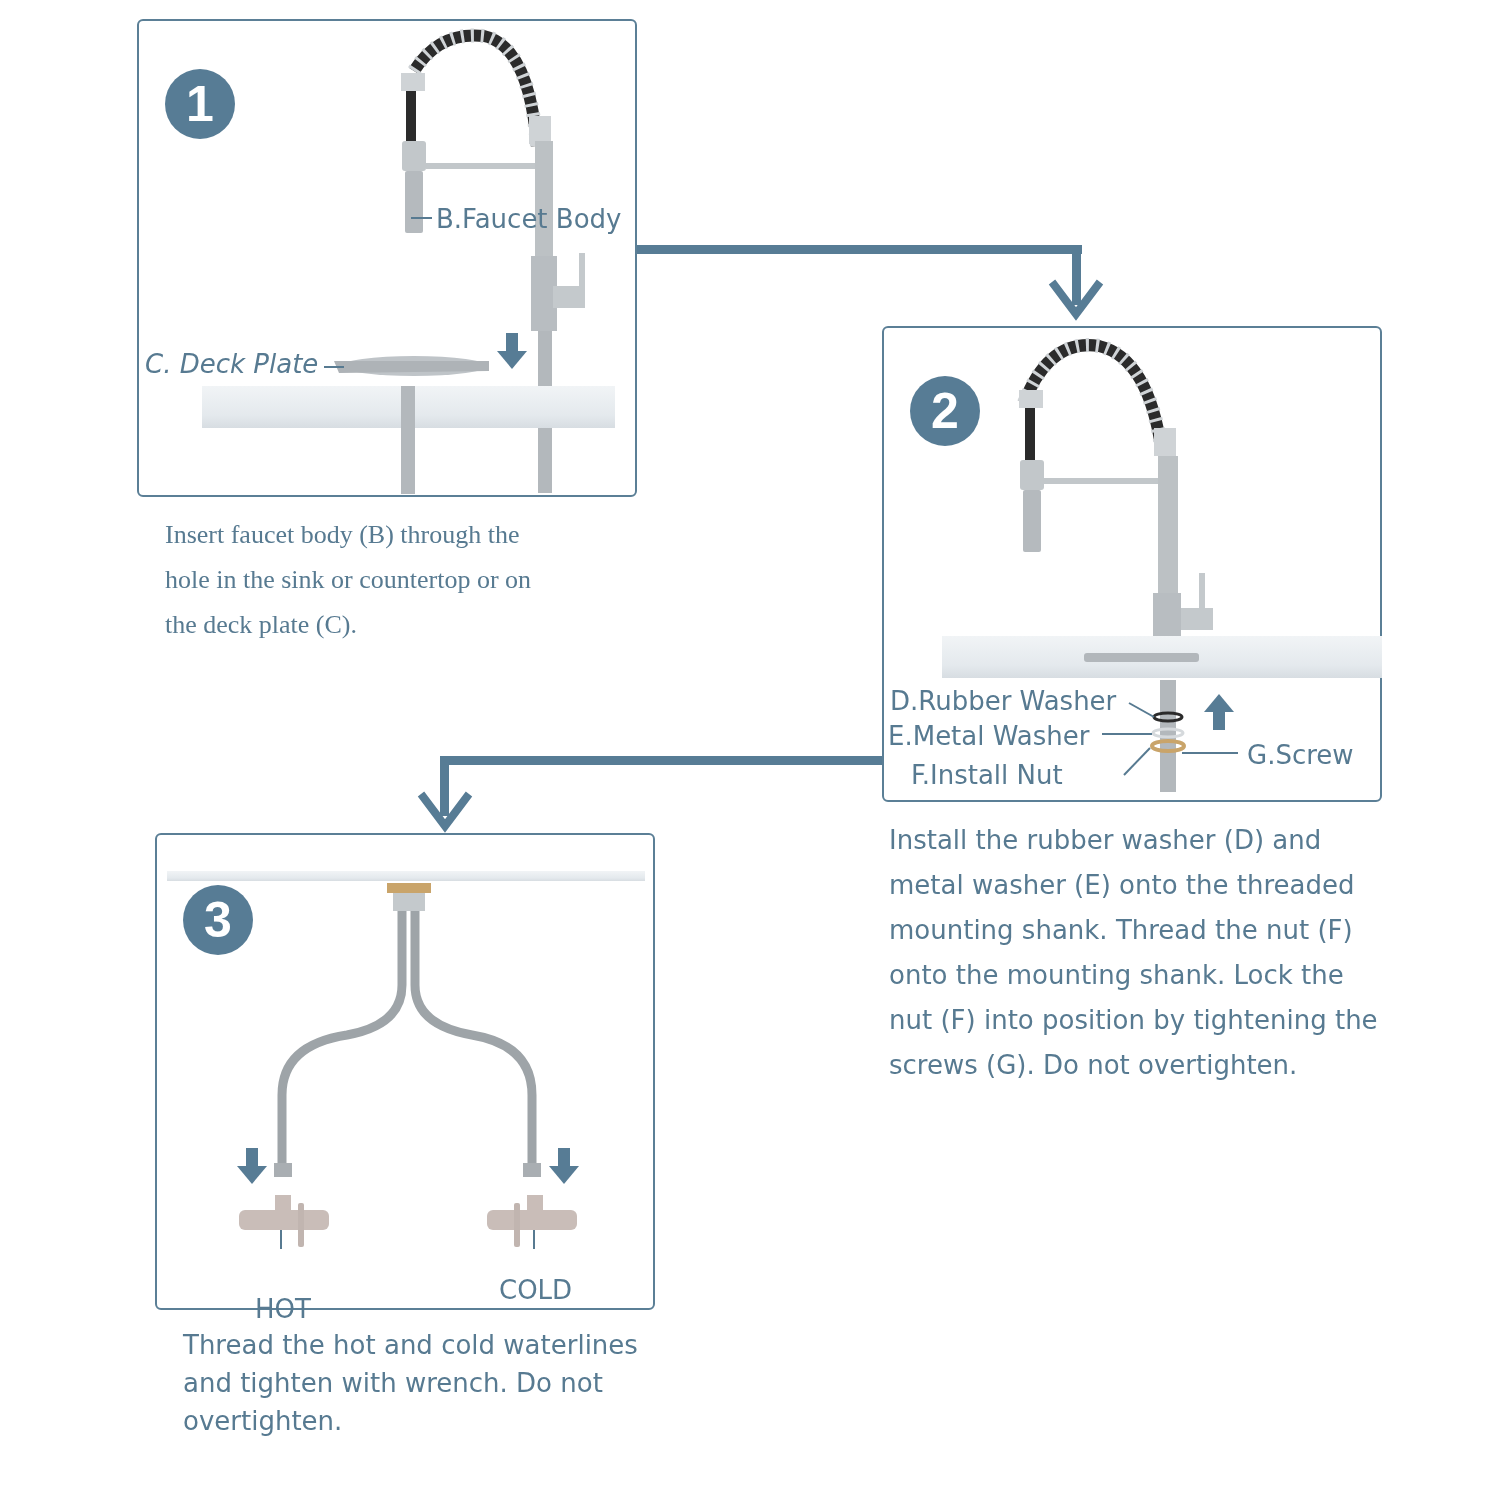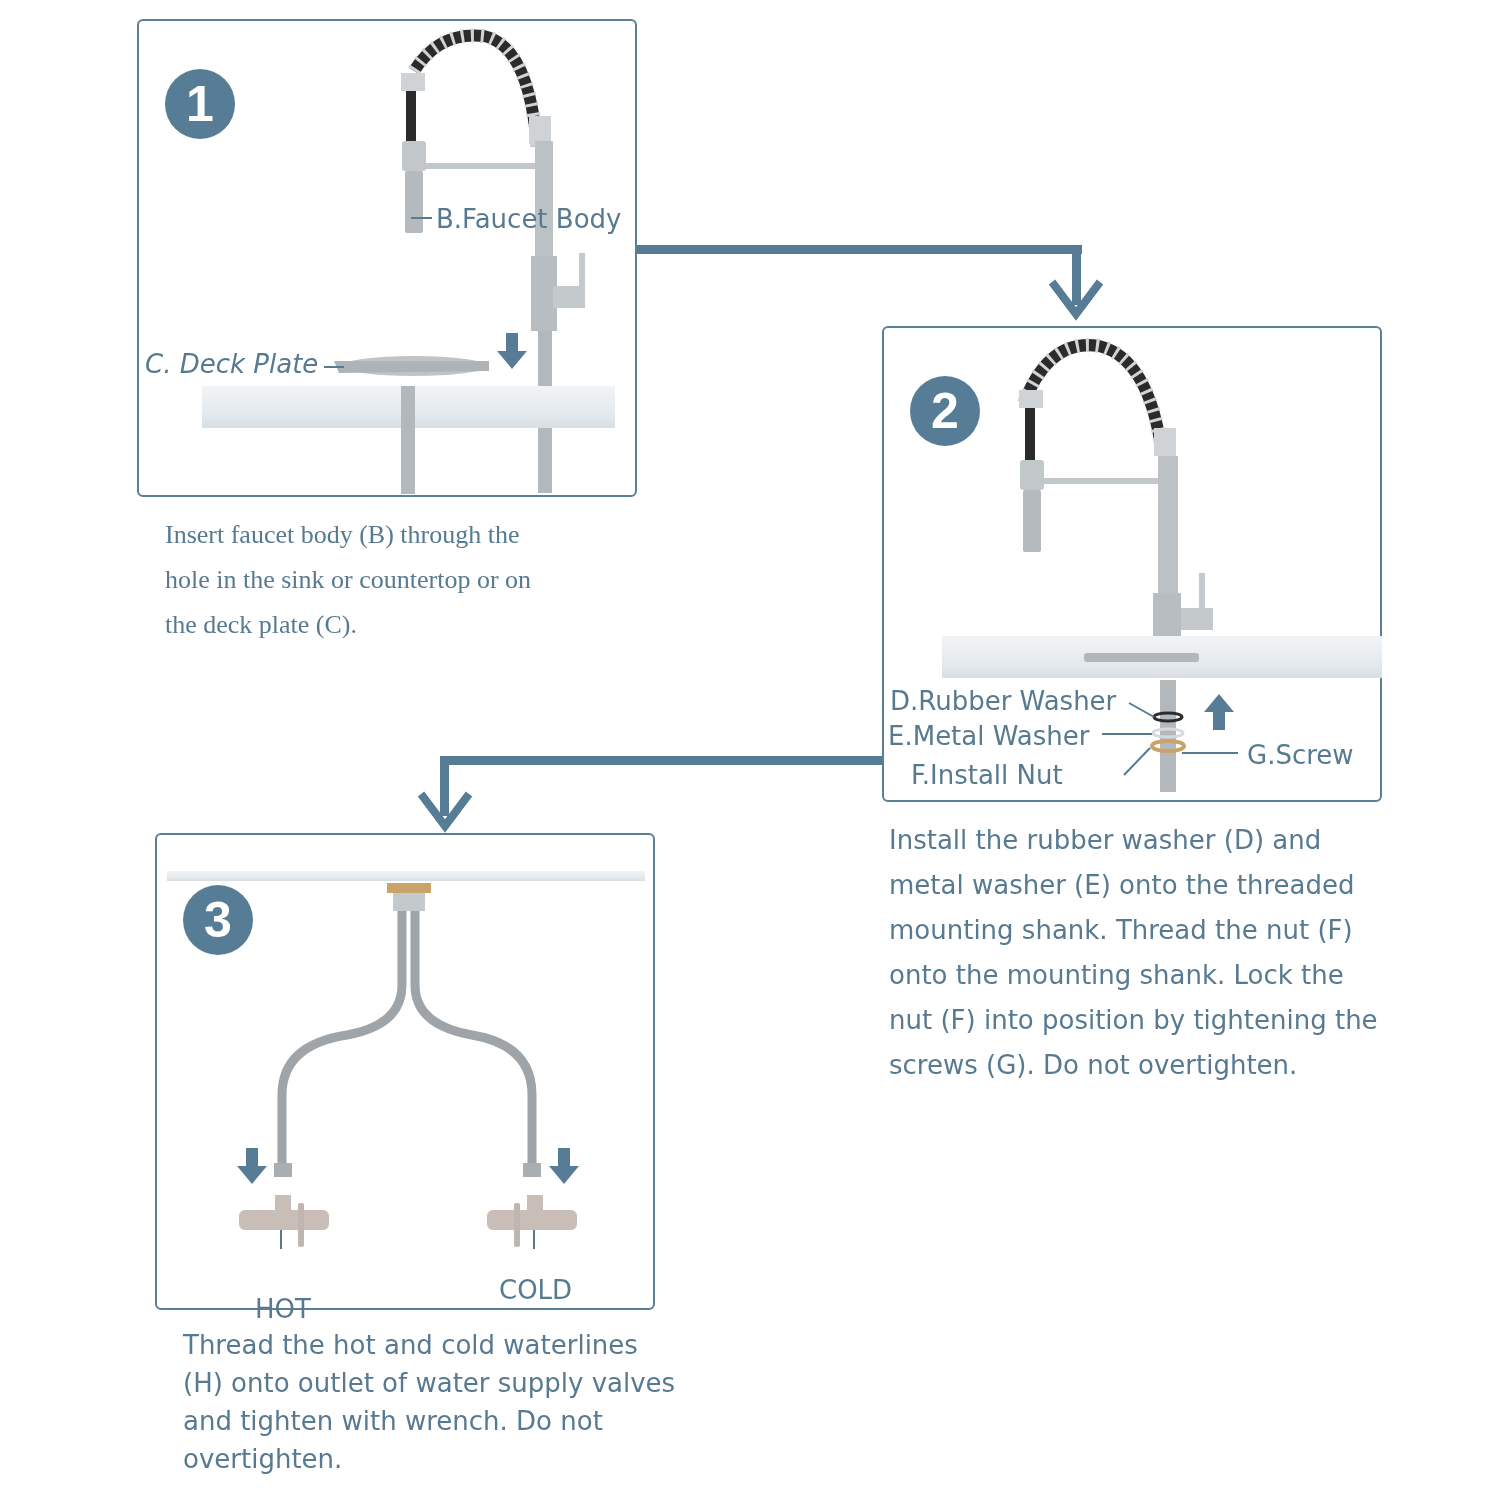--- a/index.html
+++ b/index.html
@@ -170,16 +170,15 @@
   <svg style="left:392px; top:313px;" width="30" height="38">
     <rect x="9" y="0" width="12" height="20" fill="#577c95"></rect>
     <polygon points="0,18 30,18 15,36" fill="#577c95"></polygon>
   </svg>
 
   <div class="label" style="left:98px; top:426px;margin-top:35px;">HOT</div>
   <div class="label" style="left:342px; top:428px;margin-top:14px;">COLD</div>
 </div>
 <div class="desc desc3" style="left:166px; top:1326px; width:540px;margin-left:17px;">
   <div>Thread the hot and cold waterlines</div>
-  <div>(H) onto outlet of water supply valves</div>
   <div>and tighten with wrench. Do not</div>
   <div>overtighten.</div>
 </div>
 
 </body></html>

